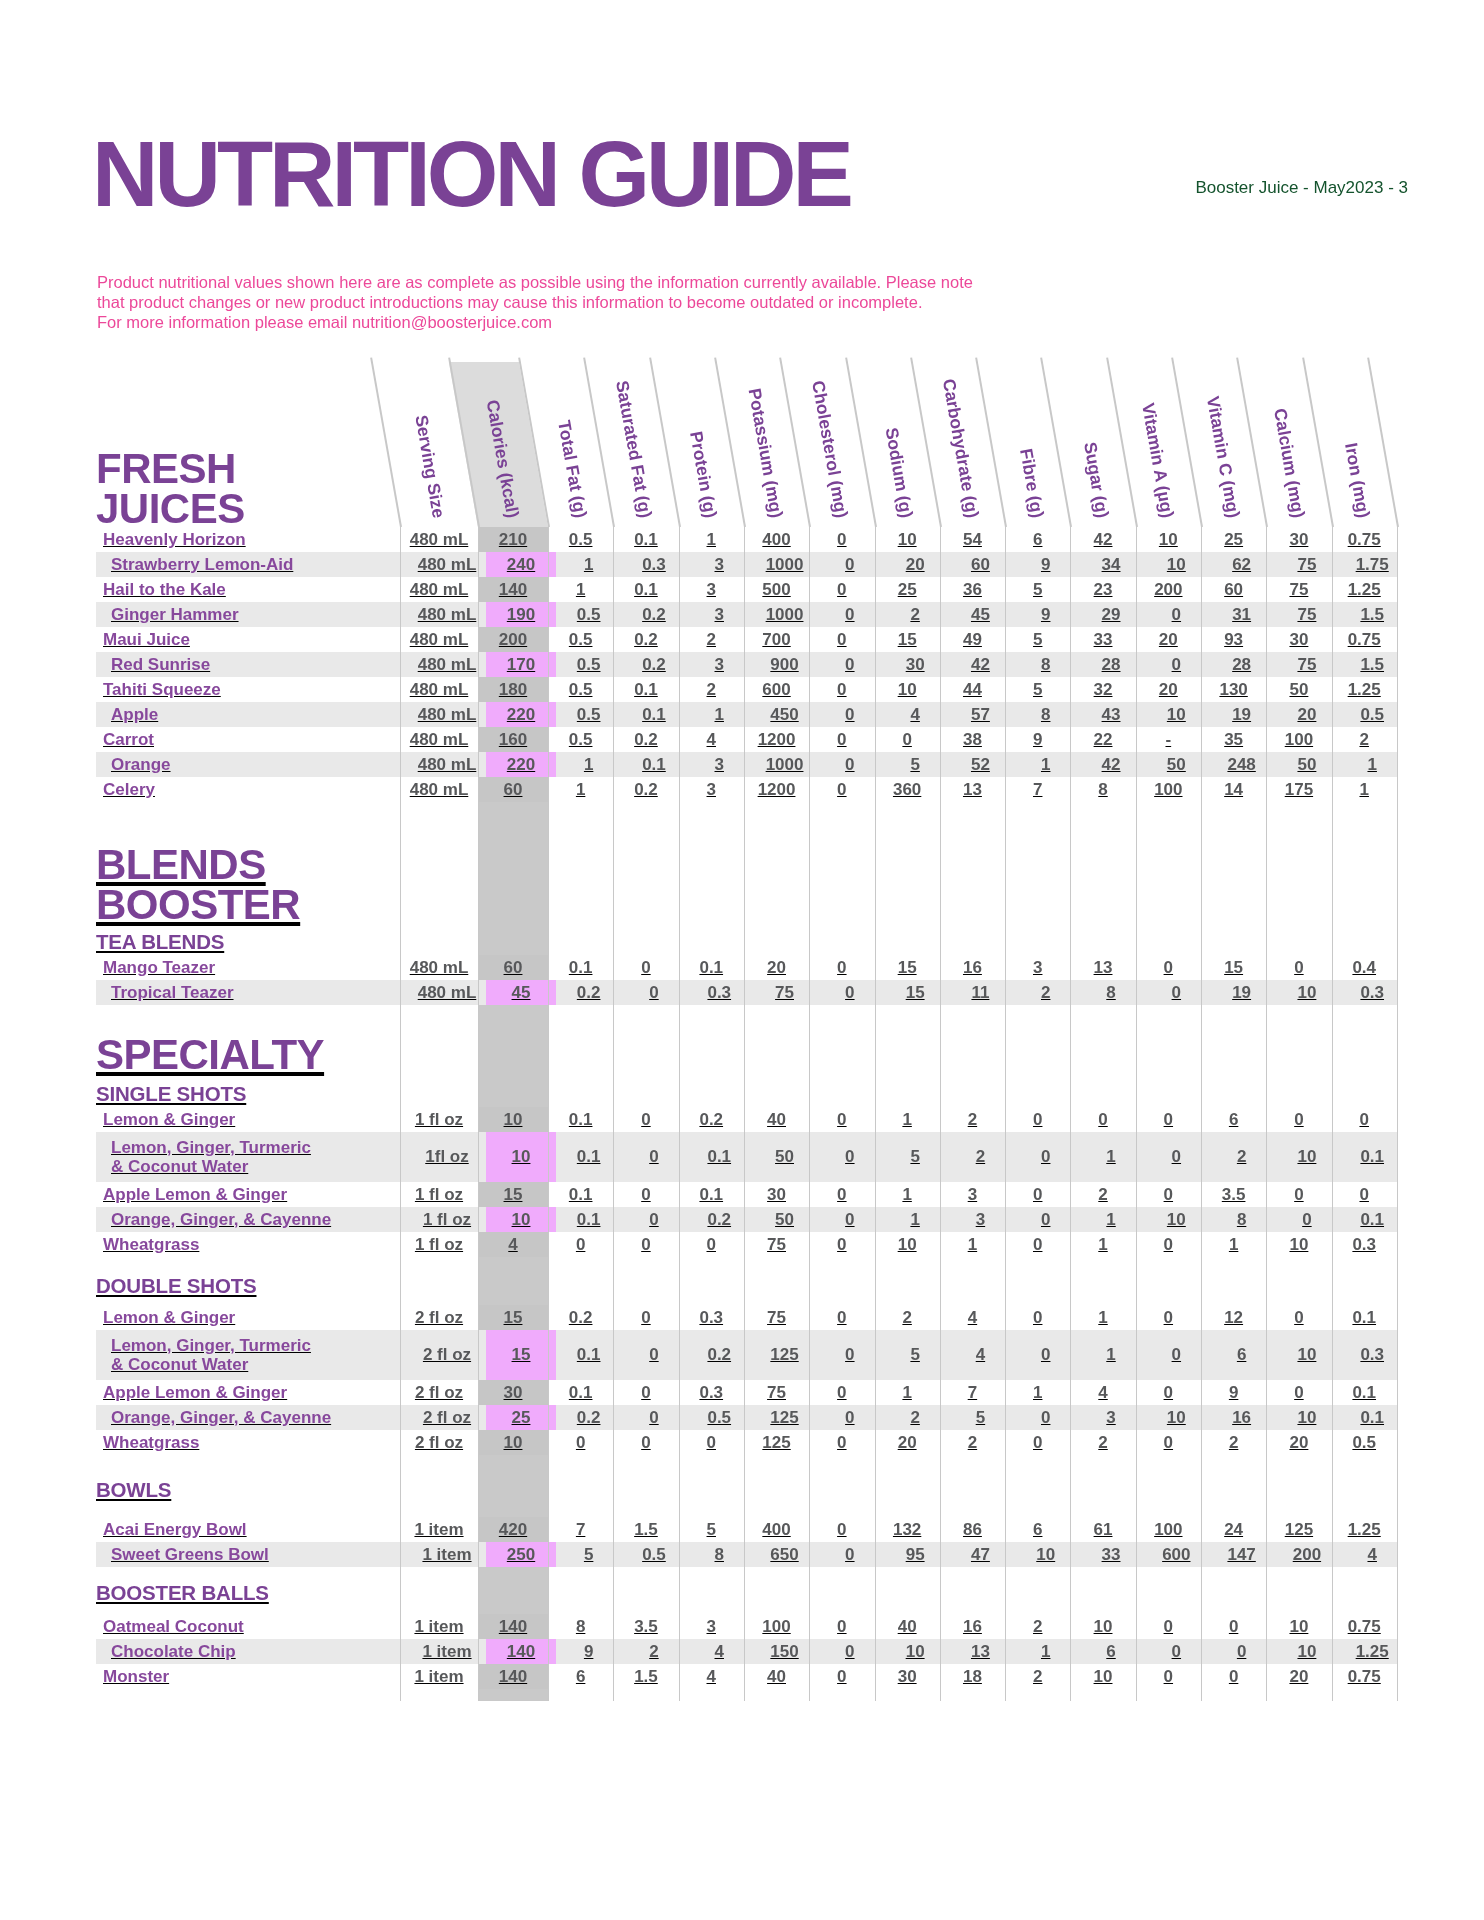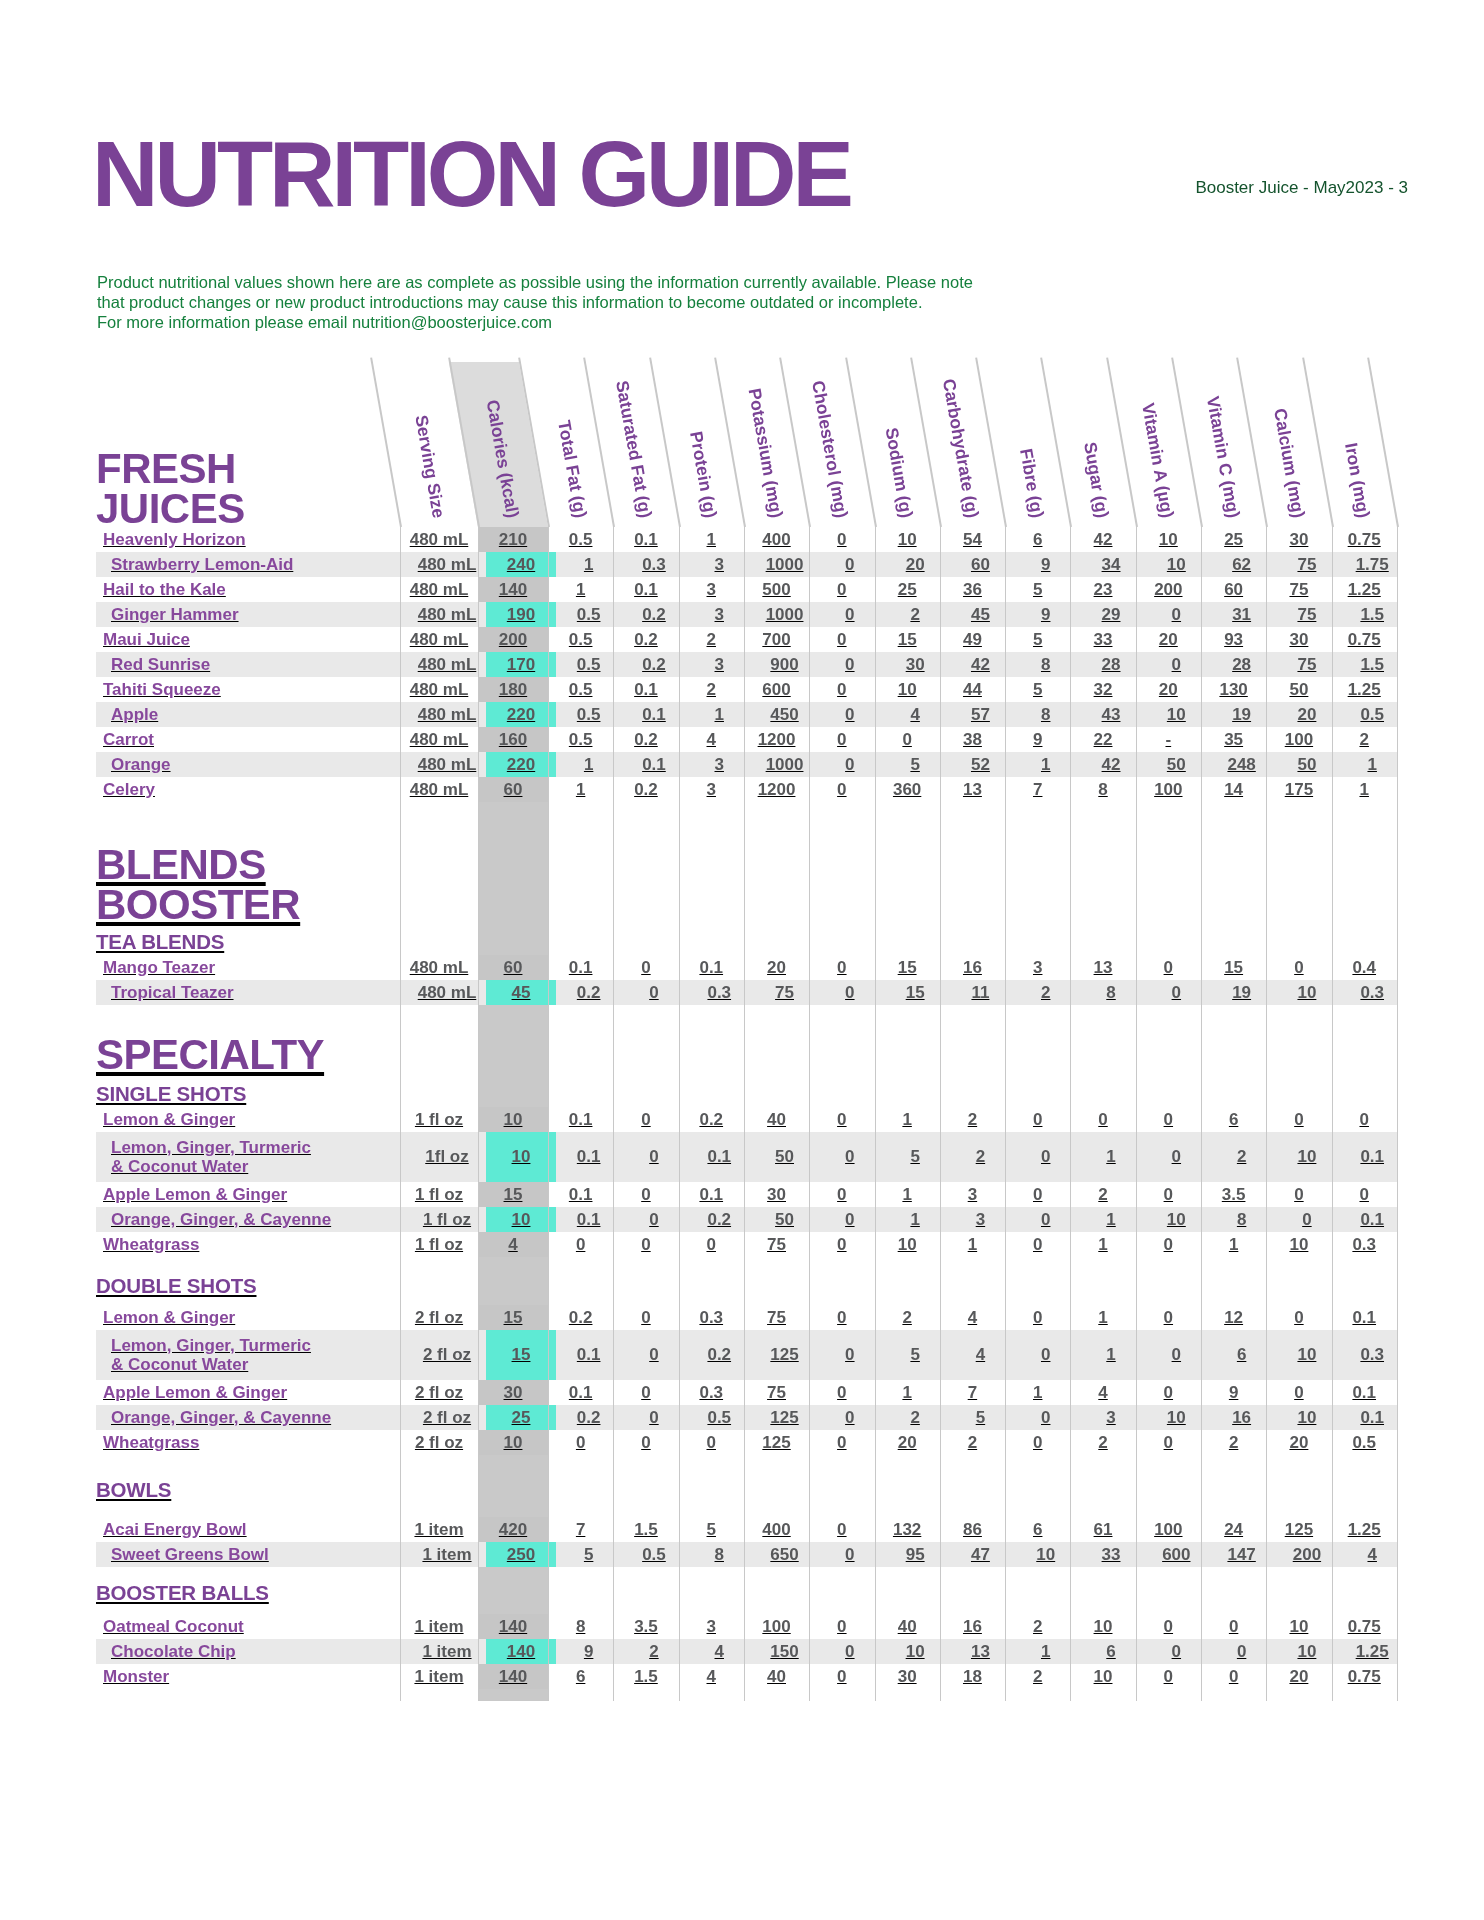--- a/index.html
+++ b/index.html
@@ -5,21 +5,21 @@
   html,body{margin:0;padding:0;background:#ffffff;}
   body{width:1484px;height:1920px;position:relative;overflow:hidden;
        font-family:"Liberation Sans", sans-serif;}
   .page{position:absolute;inset:0;background:#fff;}
 
   .title{position:absolute;left:92px;top:128px;font-size:92px;font-weight:800;
          color:#7a4295;letter-spacing:-4px;line-height:92px;white-space:nowrap;}
   .doc-ref{position:absolute;top:178px;right:76px;font-size:17px;color:#14532d;}
 
   .intro{position:absolute;left:97px;top:272px;font-size:16.5px;line-height:20px;
-         color:#15803d;}
+         color:#ec4899;}
 
   .table-wrap{position:absolute;left:96px;top:352px;width:1301px;}
 
   
   .header-band{position:relative;height:175px;}
   .cal-skew{position:absolute;left:382px;top:10px;bottom:0;width:70px;
             background:#dcdcdc;transform:skewX(10deg);transform-origin:bottom;}
   .diag{position:absolute;bottom:0;width:1.5px;height:172px;background:#c8c8c8;
         transform:rotate(-10deg);transform-origin:bottom center;}
   .col-label{position:absolute;white-space:nowrap;font-size:17.5px;font-weight:bold;
@@ -43,21 +43,21 @@
        grid-template-columns:304px 78px 70px repeat(13,65.31px);
        height:25px;}
   .row.tall{height:50px;}
   .row.shaded{background:#e9e9e9;padding-left:8px;}
   .cell{height:100%;display:flex;align-items:center;justify-content:center;
         font-size:17px;font-weight:bold;color:#57585a;}
   .cell.name{justify-content:flex-start;padding-left:7px;color:#87489c;
              flex-direction:column;align-items:flex-start;justify-content:center;
              line-height:19px;}
   .cell.cal{background:#c6c6c6;}
-  .row.shaded .cell.cal{background:#5eead4;}
+  .row.shaded .cell.cal{background:#f0abfc;}
 
   .hblock{position:relative;z-index:1;}
   .hb-booster{padding:43px 0 2px;}
   .hb-booster .sec-sub{margin-top:6px;}
   .hb-specialty{padding:30px 0 2px;}
   .hb-specialty .sec-sub{margin-top:8px;}
   .sb-double-shots{padding:18px 0 8px;}
   .sb-bowls{padding:24px 0 16px;}
   .sb-booster-balls{padding:15px 0 10px;}
 </style>

